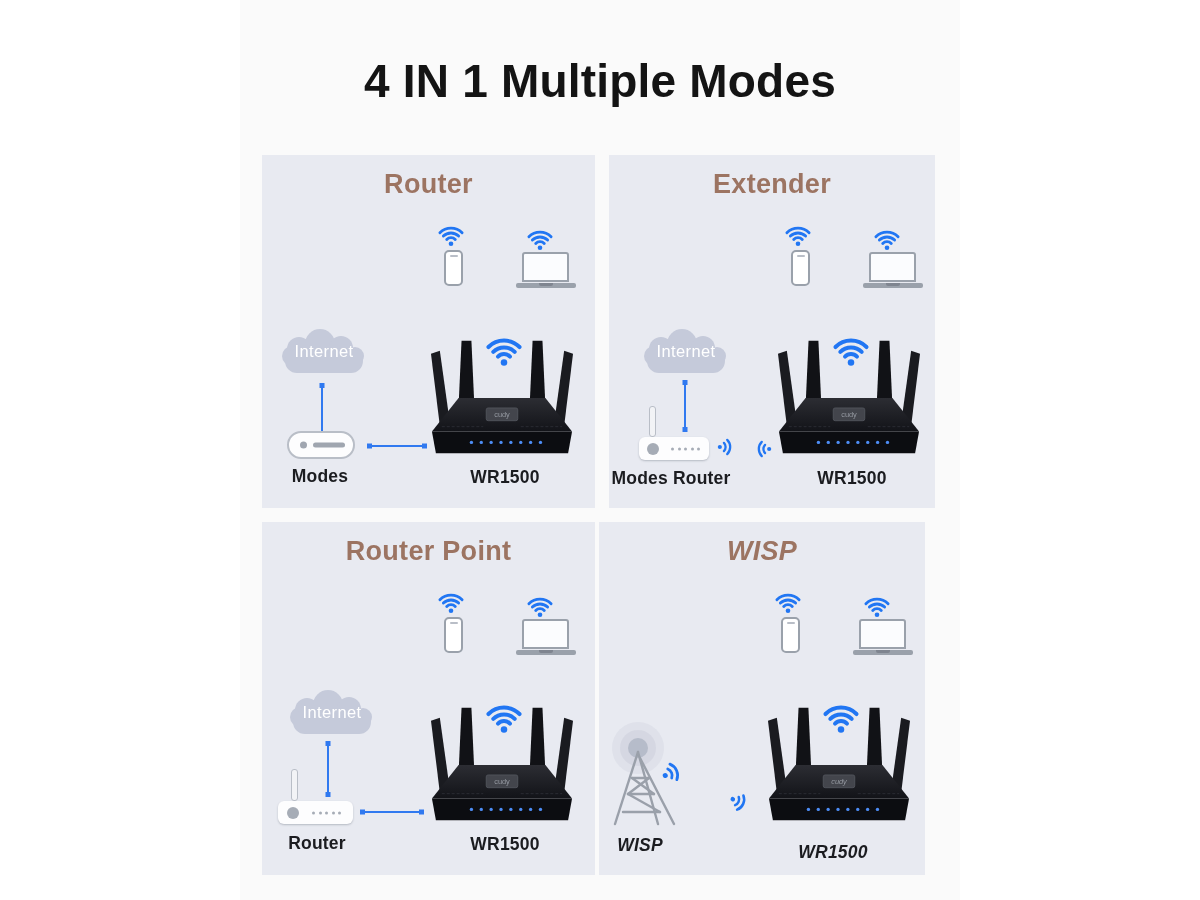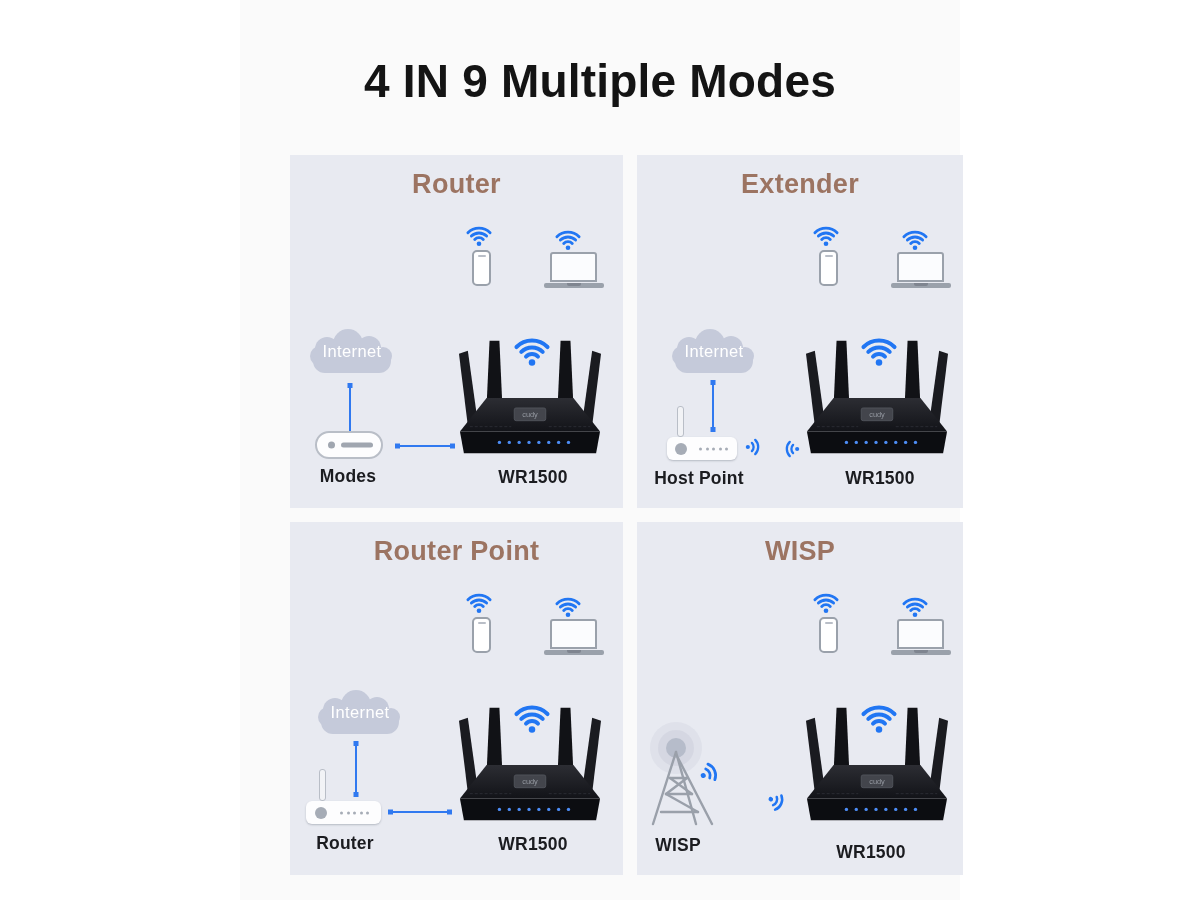--- a/index.html
+++ b/index.html
@@ -7,25 +7,25 @@
     width:1200px;height:900px;position:relative;overflow:hidden;
     background:#ffffff;
     font-family:"Liberation Sans", sans-serif;
     -webkit-font-smoothing:antialiased;
   }
   .band{position:absolute;left:240px;top:0;width:720px;height:900px;background:#fafafa;}
   .title{
     position:absolute;left:0;top:54px;width:100%;text-align:center;
     font-size:46px;font-weight:700;color:#141414;letter-spacing:.2px;margin:0;
   }
-  .panel{position:absolute;background:#e8eaf1;margin-left:28px;}
+  .panel{position:absolute;background:#e8eaf1;}
   .p1{left:22px;top:155px;width:333px;height:353px;}
   .p2{left:369px;top:155px;width:326px;height:353px;}
   .p3{left:22px;top:522px;width:333px;height:353px;}
-  .p4{left:369px;top:522px;width:326px;height:353px;}
+  .p4{left:359px;top:522px;width:326px;height:353px;font-style:italic;}
   .panel h2{
     position:absolute;left:0;top:14px;width:100%;margin:0;text-align:center;
     font-size:27px;font-weight:700;color:#9c7462;letter-spacing:.3px;
   }
 
   
   .wifi-sm{position:absolute;width:30px;height:23px;}
   .wifi-phone{left:174px;top:69px;}
   .wifi-laptop{left:263px;top:73px;}
   .phone{
@@ -168,21 +168,21 @@
         <path d="M15 94 L52 94"></path>
         <path d="M24 60 L46 76"></path>
         <path d="M41 60 L20 76"></path>
         <path d="M20 76 L52 94"></path>
       </g>
     </symbol>
   </defs>
 </svg>
 
 <div class="band">
-  <h1 class="title">4 IN 9 Multiple Modes</h1>
+  <h1 class="title">4 IN 1 Multiple Modes</h1>
 
   <section class="panel p1">
     <h2>Router</h2>
     <svg class="wifi-sm wifi-phone" viewBox="0 0 40 30">
         <use href="#sym-wifi"></use>
       </svg>
     <div class="phone"></div>
     <svg class="wifi-sm wifi-laptop" viewBox="0 0 40 30">
         <use href="#sym-wifi"></use>
       </svg>
@@ -296,21 +296,21 @@
         <circle cx="44" cy="103" r="1.7"></circle>
           <circle cx="54" cy="103" r="1.7"></circle>
           <circle cx="64" cy="103" r="1.7"></circle>
           <circle cx="74" cy="103" r="1.7"></circle>
         <circle cx="84" cy="103" r="1.7"></circle>
           <circle cx="94" cy="103" r="1.7"></circle>
           <circle cx="104" cy="103" r="1.7"></circle>
           <circle cx="114" cy="103" r="1.7"></circle>
       </g>
     </svg>
-    <span class="lbl lbl-device">Host Point</span>
+    <span class="lbl lbl-device">Modes Router</span>
     <span class="lbl lbl-product">WR1500</span>
   </section>
 
   <section class="panel p3">
     <h2>Router Point</h2>
     <svg class="wifi-sm wifi-phone" viewBox="0 0 40 30">
         <use href="#sym-wifi"></use>
       </svg>
     <div class="phone"></div>
     <svg class="wifi-sm wifi-laptop" viewBox="0 0 40 30">

